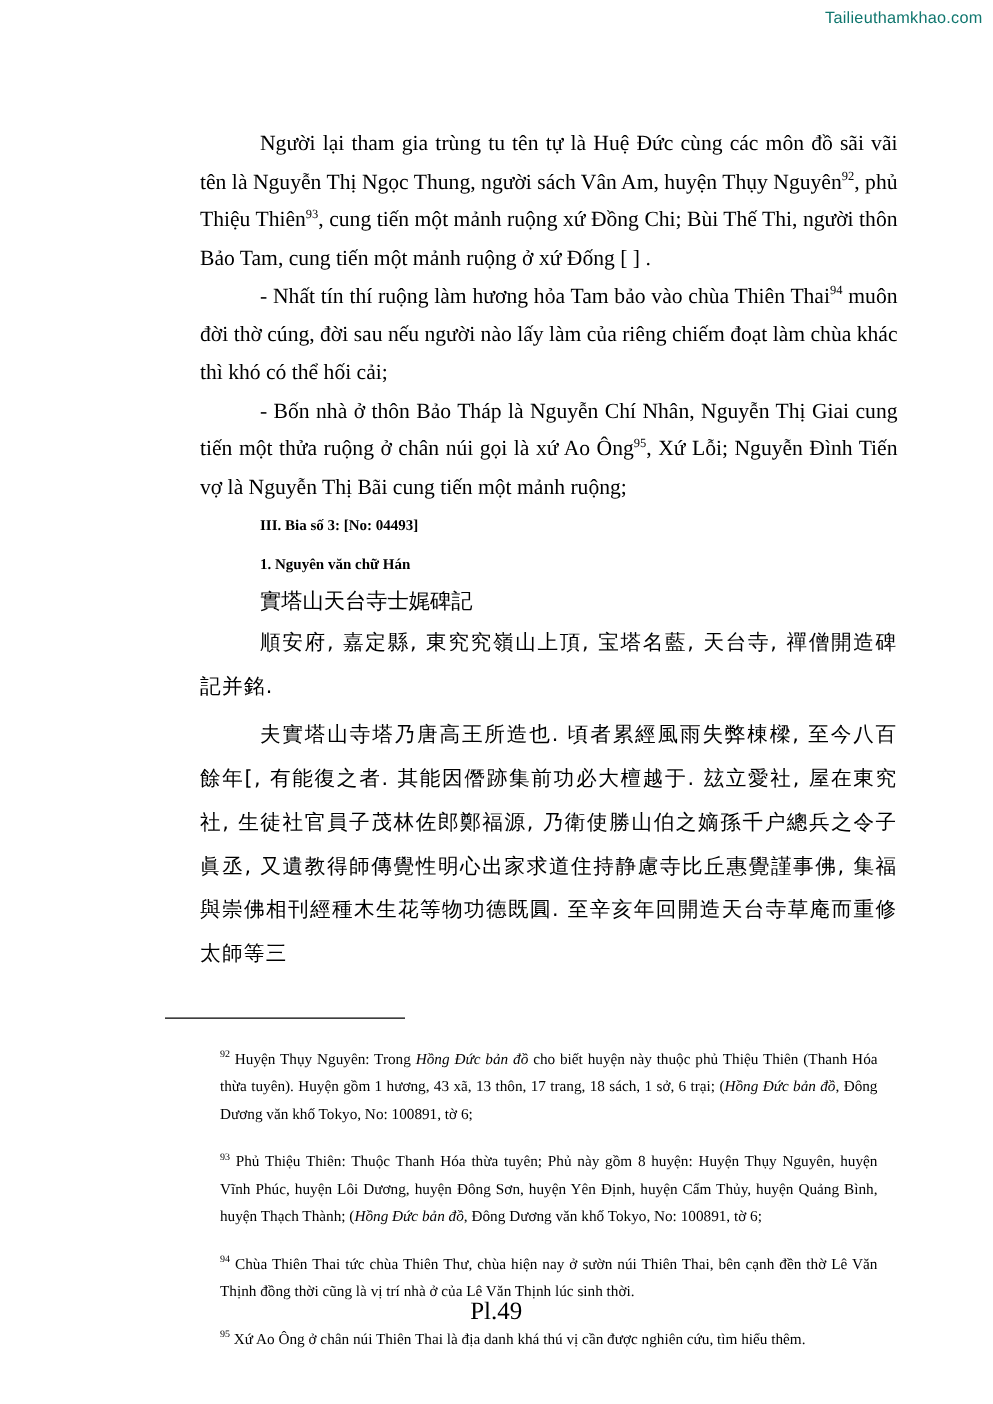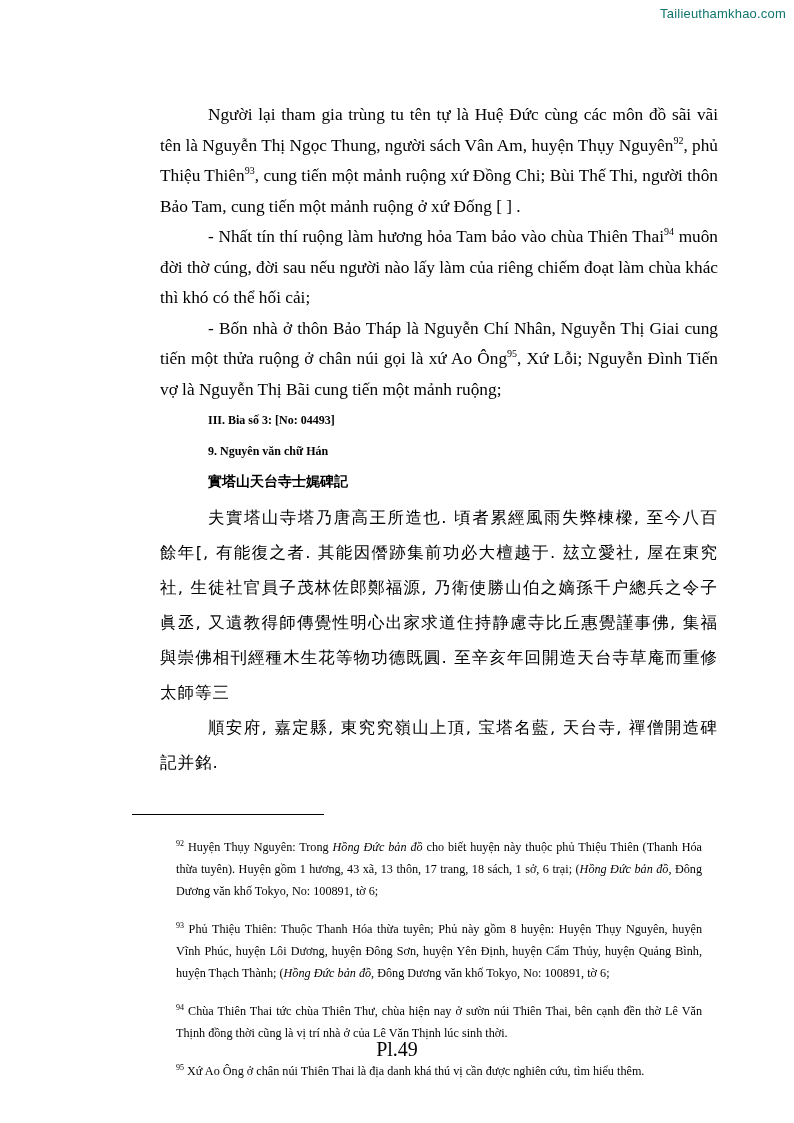--- a/index.html
+++ b/index.html
@@ -14,21 +14,21 @@
     font-size: 13px; color: #0f766e; letter-spacing: 0.2px;
   }
   .page {
     position: absolute; left: 160px; top: 100px; width: 558px;
   }
   .p {
     font-size: 17.3px; line-height: 30.5px; text-align: justify; margin: 0;
   }
   .indent { text-indent: 48px; }
   .bold { font-weight: bold; padding-left: 48px; font-size: 12px; line-height: 30.5px; }
-  .han-title { font-weight: bold; padding-left: 48px; font-size: 14px; line-height: 30px; font-family: "DejaVu Sans", sans-serif; }
+  .han-title { font-weight: normal; padding-left: 48px; font-size: 17px; line-height: 30px; font-family: "DejaVu Sans", sans-serif; }
   .han { font-size: 16.5px; line-height: 35px; font-family: "DejaVu Sans", sans-serif; letter-spacing: 1px; text-align: justify; margin: 0; }
   sup { font-size: 10px; line-height: 0; vertical-align: super; }
   .fn-rule {
     position: absolute; left: 132px; top: 814px; width: 192px; height: 1px; background: #000;
   }
   .footnotes {
     position: absolute; left: 160px; top: 820px; width: 558px;
   }
   .fn {
     font-size: 12.2px; line-height: 22px; text-align: justify; margin: 16px; text-indent: 0px;
@@ -46,25 +46,25 @@
 
 <div class="page">
   <p class="p indent"><span>Người lại tham gia trùng tu tên tự là Huệ Đức cùng các môn đồ sãi vãi tên là Nguyễn Thị Ngọc Thung, người sách Vân Am, huyện Thụy Nguyên</span><sup>92</sup><span>, phủ Thiệu Thiên</span><sup>93</sup><span>, cung tiến một mảnh ruộng xứ Đồng Chi; Bùi Thế Thi, người thôn Bảo Tam, cung tiến một mảnh ruộng ở xứ Đống [ ] .</span></p>
 
   <p class="p indent"><span>- Nhất tín thí ruộng làm hương hỏa Tam bảo vào chùa Thiên Thai</span><sup>94</sup><span> muôn đời thờ cúng, đời sau nếu người nào lấy làm của riêng chiếm đoạt làm chùa khác thì khó có thể hối cải;</span></p>
 
 
   <p class="p indent"><span>- Bốn nhà ở thôn Bảo Tháp là Nguyễn Chí Nhân, Nguyễn Thị Giai cung tiến một thửa ruộng ở chân núi gọi là xứ Ao Ông</span><sup>95</sup><span>, Xứ Lỗi; Nguyễn Đình Tiến vợ là Nguyễn Thị Bãi cung tiến một mảnh ruộng;</span></p>
 
   <div class="bold">III. Bia số 3: [No: 04493]</div>
-  <div class="bold">9. Nguyên văn chữ Hán</div>
+  <div class="bold">1. Nguyên văn chữ Hán</div>
   <div class="han-title">實塔山天台寺士娓碑記</div>
 
+  <p class="han indent">順安府, 嘉定縣, 東究究嶺山上頂, 宝塔名藍, 天台寺, 禪僧開造碑記并銘.</p>
   <p class="han indent" style="margin-top:4px;">夫實塔山寺塔乃唐高王所造也. 頃者累經風雨失弊棟樑, 至今八百餘年[, 有能復之者. 其能因僭跡集前功必大檀越于. 玆立愛社, 屋在東究社, 生徒社官員子茂林佐郎鄭福源, 乃衛使勝山伯之嫡孫千户總兵之令子眞丞, 又遺教得師傳覺性明心出家求道住持静慮寺比丘惠覺謹事佛, 集福與崇佛相刊經種木生花等物功德既圓. 至辛亥年回開造天台寺草庵而重修太師等三</p>
-  <p class="han indent">順安府, 嘉定縣, 東究究嶺山上頂, 宝塔名藍, 天台寺, 禪僧開造碑記并銘.</p>
 </div>
 
 <div class="fn-rule"></div>
 
 <div class="footnotes">
   <p class="fn"><sup>92</sup><span> Huyện Thụy Nguyên: Trong </span><i>Hồng Đức bản đồ</i><span> cho biết huyện này thuộc phủ Thiệu Thiên (Thanh Hóa thừa tuyên). Huyện gồm 1 hương, 43 xã, 13 thôn, 17 trang, 18 sách, 1 sở, 6 trại; (</span><i>Hồng Đức bản đồ</i><span>, Đông Dương văn khố Tokyo, No: 100891, tờ 6;</span></p>
   <p class="fn"><sup>93</sup><span> Phủ Thiệu Thiên: Thuộc Thanh Hóa thừa tuyên; Phủ này gồm 8 huyện: Huyện Thụy Nguyên, huyện Vĩnh Phúc, huyện Lôi Dương, huyện Đông Sơn, huyện Yên Định, huyện Cẩm Thủy, huyện Quảng Bình, huyện Thạch Thành; (</span><i>Hồng Đức bản đồ</i><span>, Đông Dương văn khố Tokyo, No: 100891, tờ 6;</span></p>
   <p class="fn"><sup>94</sup><span> Chùa Thiên Thai tức chùa Thiên Thư, chùa hiện nay ở sườn núi Thiên Thai, bên cạnh đền thờ Lê Văn Thịnh đồng thời cũng là vị trí nhà ở của Lê Văn Thịnh lúc sinh thời.</span></p>
   <p class="fn"><sup>95</sup><span> Xứ Ao Ông ở chân núi Thiên Thai là địa danh  khá thú vị cần được nghiên cứu, tìm hiểu thêm.</span></p>
 </div>

